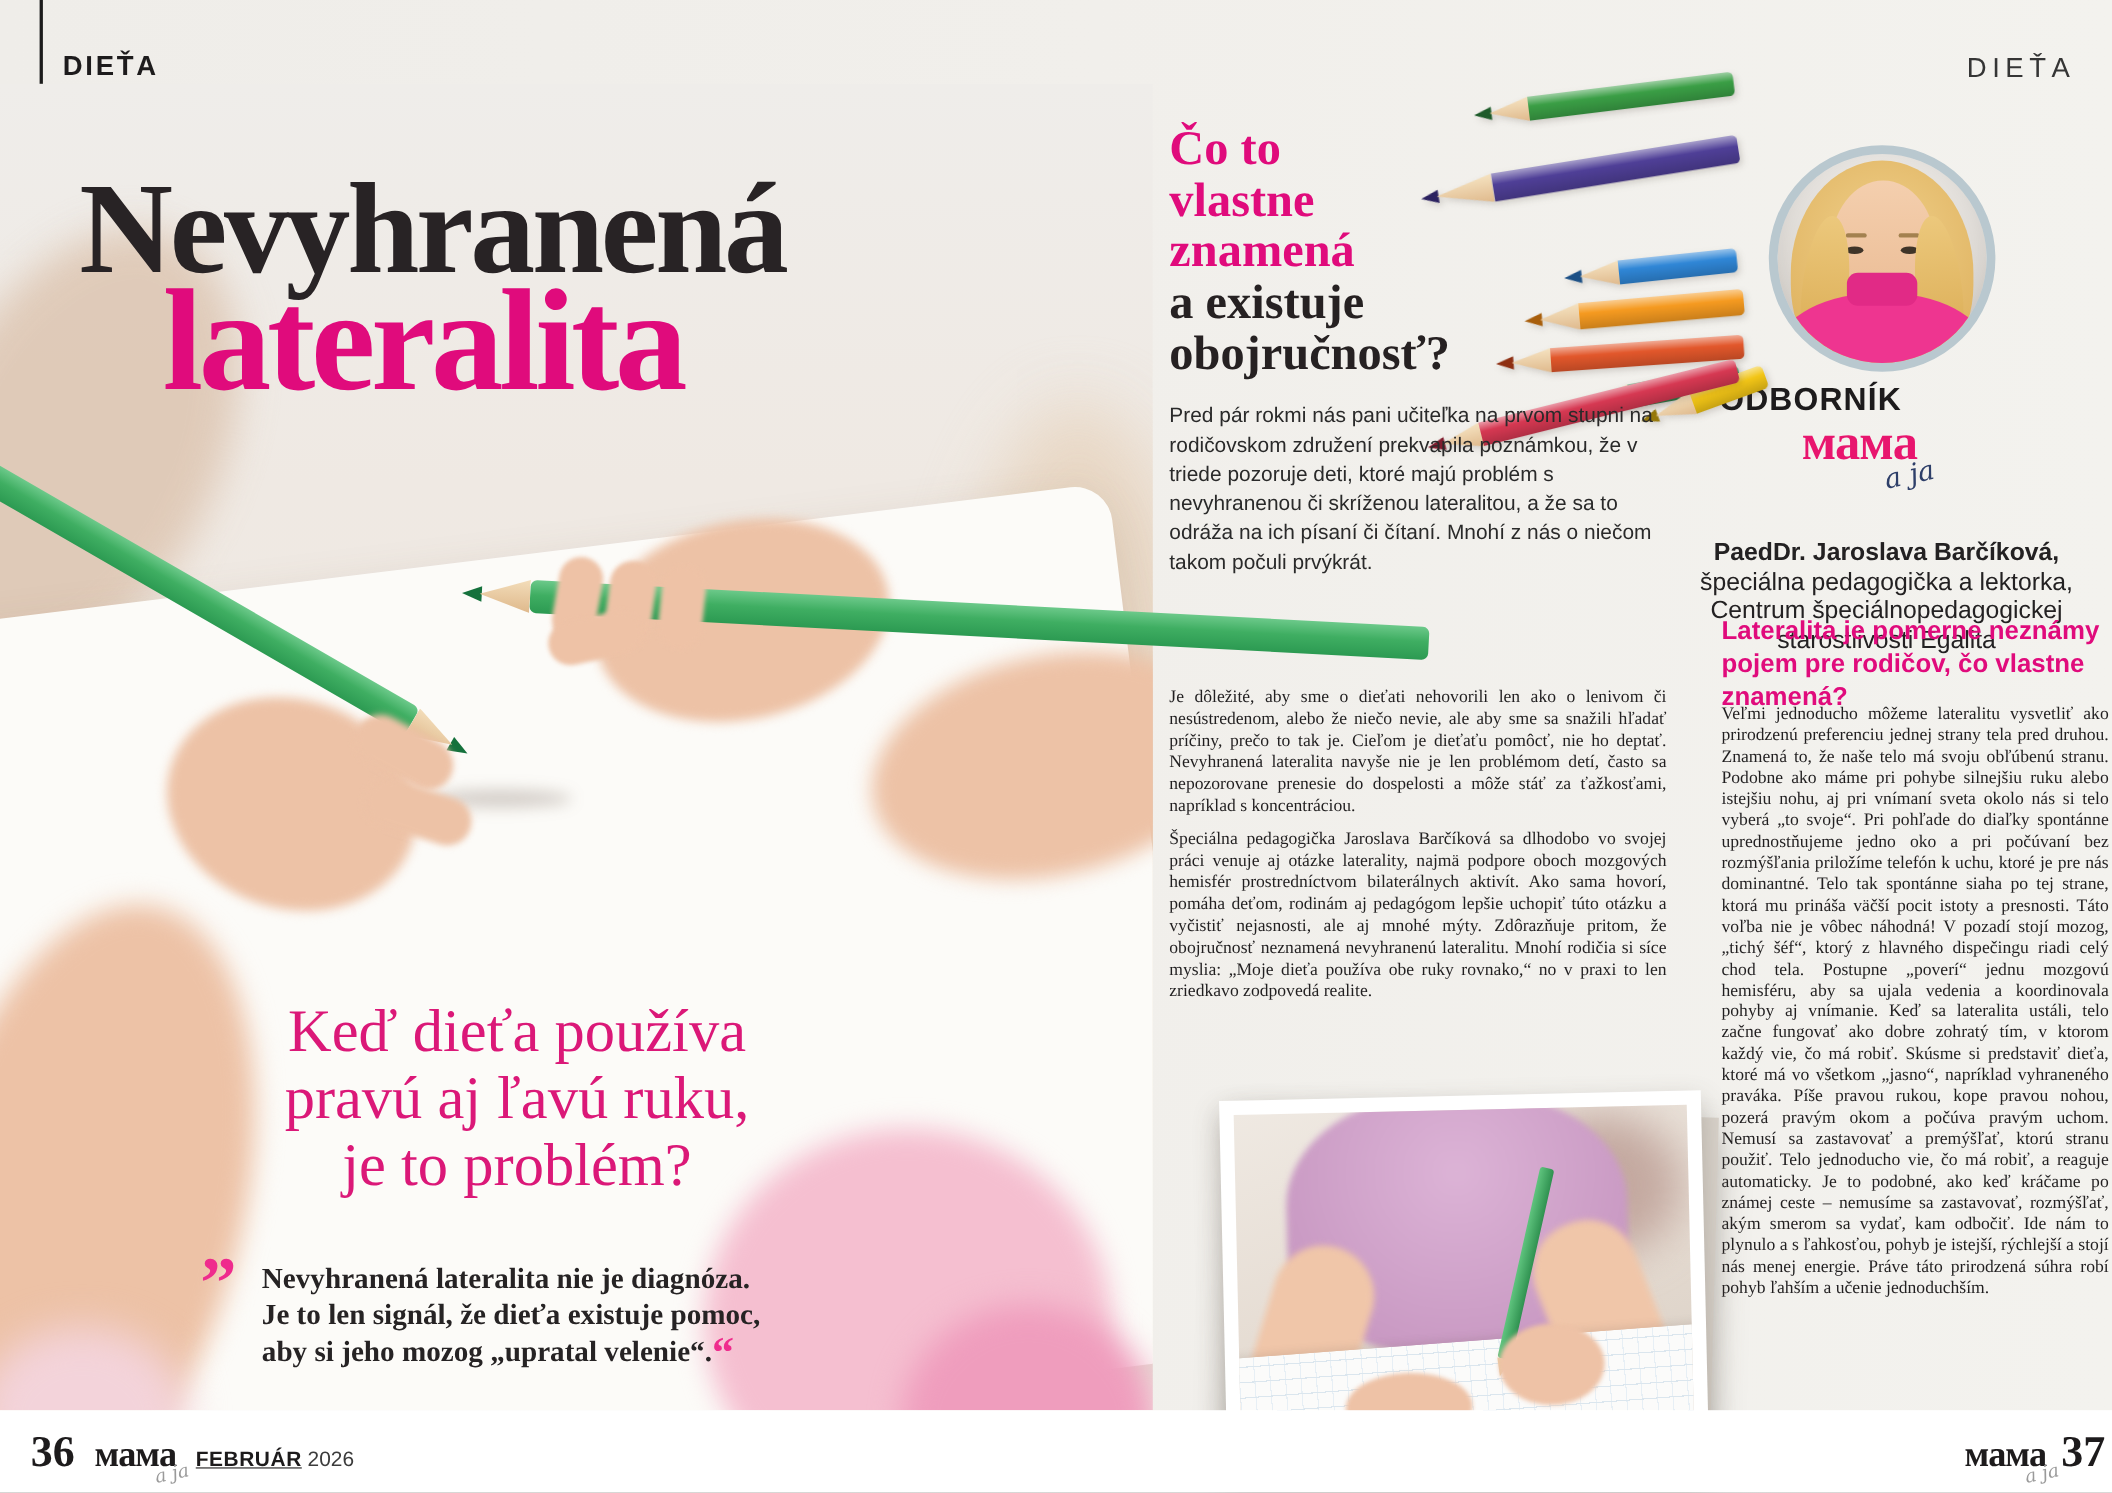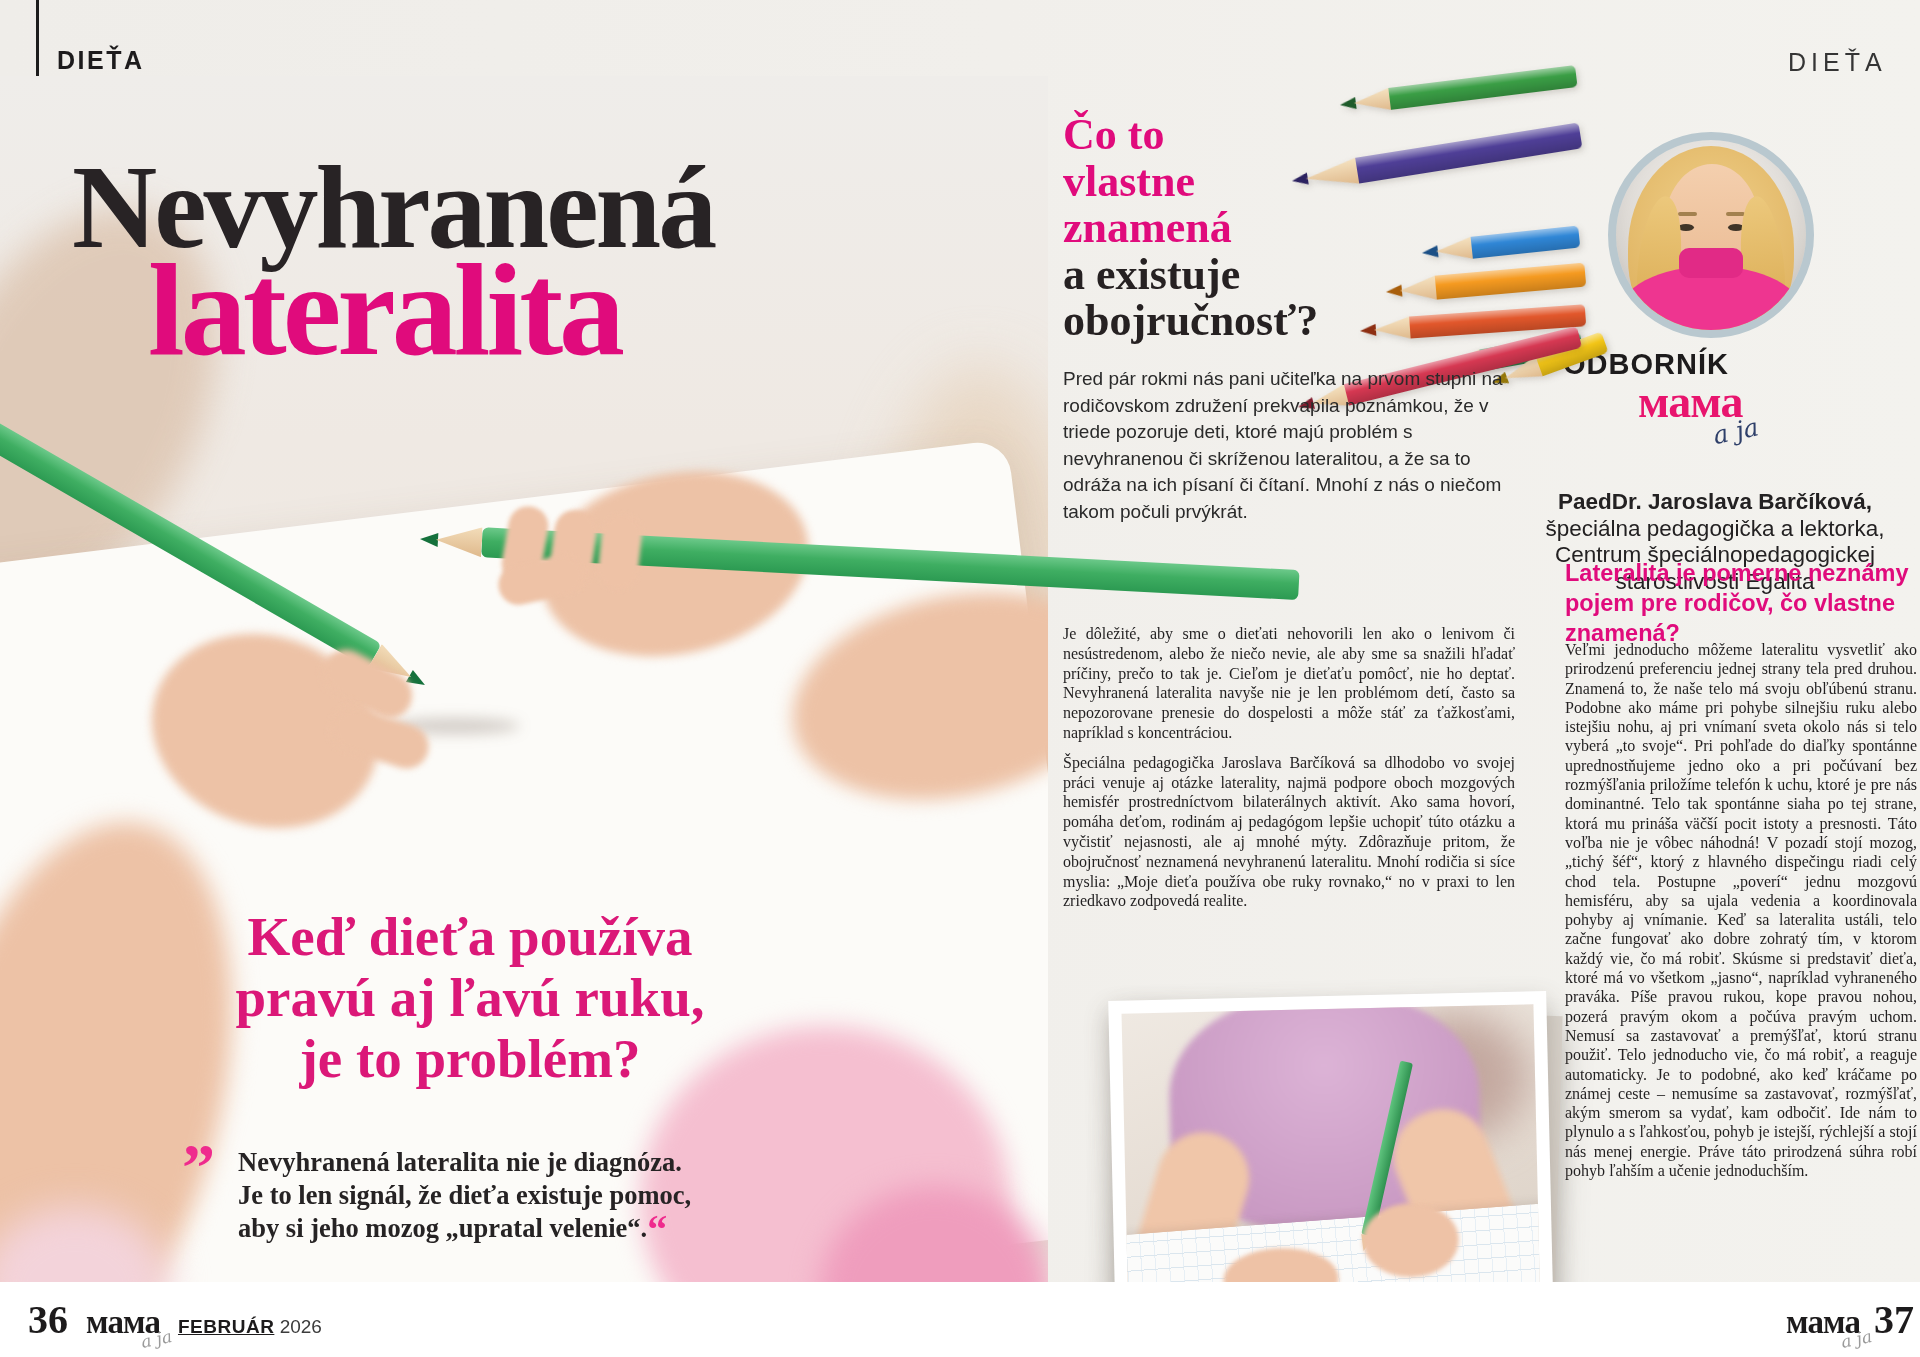--- a/index.html
+++ b/index.html
@@ -44,21 +44,21 @@
   .finger{position:absolute;background:#eec2a6;border-radius:20px;filter:blur(2px);z-index:2;}
   .fg1{left:505px;top:506px;width:40px;height:78px;transform:rotate(10deg);}
   .fg2{left:552px;top:510px;width:42px;height:80px;transform:rotate(8deg);}
   .fg3{left:600px;top:514px;width:40px;height:76px;transform:rotate(6deg);}
   .fg4{left:498px;top:560px;width:86px;height:40px;transform:rotate(-12deg);}
   
   .title{left:72px;top:148px;z-index:5;font-family:"Liberation Serif",serif;font-weight:700;}
   .title-l1{font-size:118px;line-height:120px;letter-spacing:-3px;color:#282325;}
   .title-l2{font-size:132px;line-height:112px;letter-spacing:-4px;color:#e00b7c;margin-left:76px;margin-top:-14px;}
   
-  .subhead{left:190px;top:906px;width:560px;z-index:5;text-align:center;font-family:"Liberation Serif",serif;font-weight:700;font-size:55px;line-height:61px;color:#db1878;}
+  .subhead{left:190px;top:906px;width:560px;z-index:5;text-align:center;font-family:"Liberation Serif",serif;font-weight:400;font-size:55px;line-height:61px;color:#db1878;}
   
   .pull-quote{left:182px;top:1146px;width:640px;padding-left:56px;z-index:5;font-family:"Liberation Serif",serif;font-weight:700;font-size:26.5px;line-height:33px;color:#262324;}
   .qmark-open{position:absolute;left:0;top:-12px;font-size:66px;line-height:1;color:#ef2b8d;font-family:"Liberation Serif",serif;}
   .qmark-close{color:#ef2b8d;font-size:40px;line-height:0;vertical-align:-6px;}
   
   .mc-heading{left:1063px;top:112px;z-index:4;font-family:"Liberation Serif",serif;font-weight:700;font-size:44px;line-height:46.5px;}
   .mc-heading .pink{color:#e00b7c;}
   .mc-heading .black{color:#262122;}
   .mc-intro{left:1063px;top:366px;width:447px;z-index:4;font-size:19px;line-height:26.5px;color:#2a2a2a;}
   .mc-body{left:1063px;top:624px;width:452px;z-index:4;font-family:"Liberation Serif",serif;font-size:16px;line-height:19.8px;text-align:justify;color:#211f20;}

